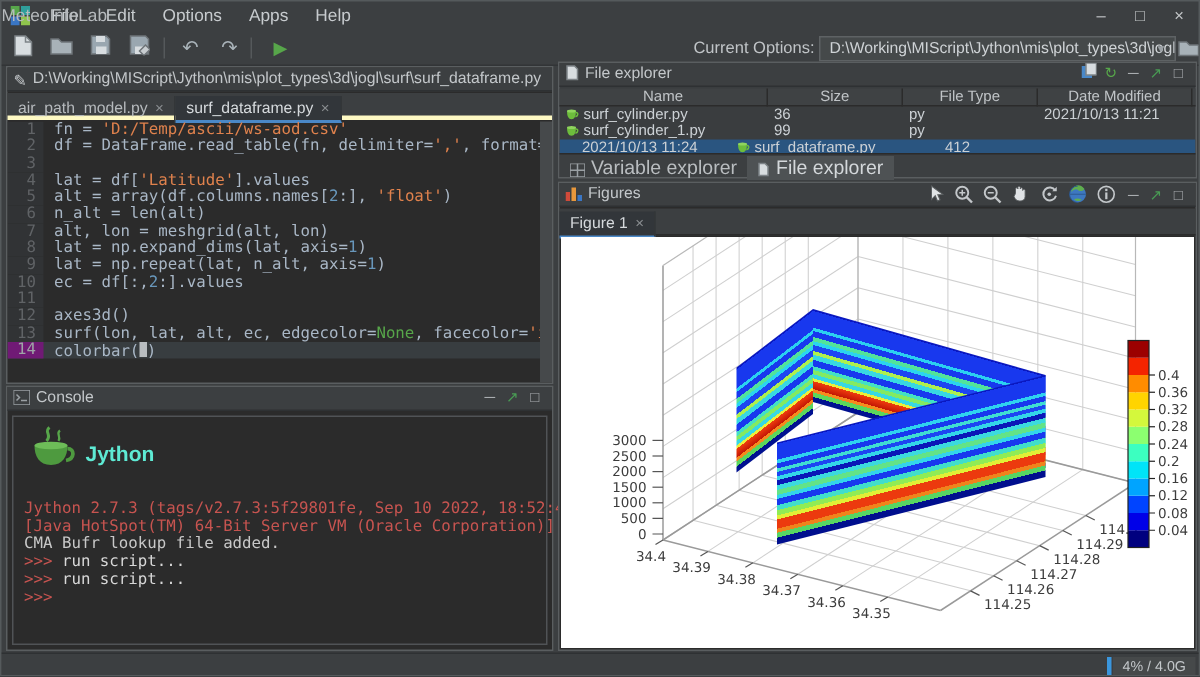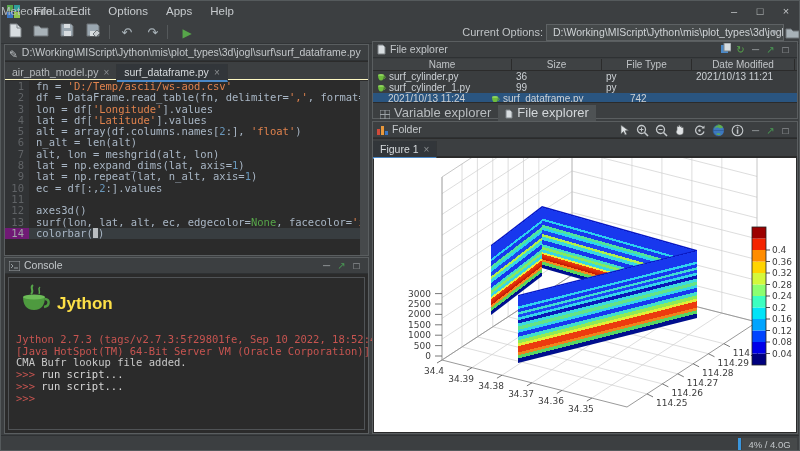--- a/index.html
+++ b/index.html
@@ -33,40 +33,40 @@
   .panel { position:absolute; background:#2b2b2b; border:1px solid #5a5e60; }
   .phead { position:absolute; left:0; right:0; top:0; height:16px; background:#3c3f41; border-bottom:1px solid #2e3133;
            font-size:10.5px; line-height:15px; color:#c3c7ca; padding:0 4px; white-space:nowrap; overflow:hidden; }
   .phead .picon { display:inline-block; margin-right:4px; vertical-align:-2px; }
   .pctrl { float:right; }
   .pctrl span { display:inline-block; width:15px; text-align:center; color:#a9adb0; font-size:10px; }
   .pctrl .flt { color:#499c54; }
 
   
   #editor-panel { left:3px; top:43px; width:365px; height:212px; }
-  #editor-tabs { position:absolute; left:0; right:0; top:17px; height:18px; background:#3c3f41; border-bottom:1px solid #fef9c3; }
+  #editor-tabs { position:absolute; left:0; right:0; top:17px; height:18px; background:#3c3f41; border-bottom:3px solid #fef9c3; }
   .etab { display:inline-block; height:18px; padding:0 7px; font-size:10.5px; line-height:17px; color:#b6babd; border-right:1px solid #333638; }
   .etab.active { background:#32363a; color:#d6dadd; border-bottom:2px solid #4a88c7; }
   .etab .tclose { color:#8a8e91; margin-left:5px; font-size:10px; }
   #code-wrap { position:absolute; left:0; right:8px; top:36px; bottom:0; overflow:hidden;
                font-family:"DejaVu Sans Mono",monospace; font-size:10.5px; line-height:11.3px; }
   .code-line { display:flex; height:11.3px; white-space:pre; }
   .code-line.active { background:#383d40; }
   .lno { flex:none; width:24px; text-align:right; padding-right:5px; color:#606366; background:#313335; }
   .code-line.active .lno { color:#9fa4a7; background:#701a75; }
   .ctext { padding-left:7px; color:#a9b7c6; }
   .tok-s { color:#e0824d; } .tok-num { color:#6897bb; } .tok-kw { color:#57a64a; }
   .caret-block { display:inline-block; width:5px; height:10px; background:#b9bdc0; vertical-align:-1px; }
   #editor-scrollbar { position:absolute; right:0; top:36px; bottom:0; width:8px; background:#46494b; }
 
   
   #console-panel { left:3px; top:256px; width:365px; height:177px; }
   #console-body { position:absolute; left:3px; right:3px; top:19px; bottom:3px; background:#2b2b2b; border:1px solid #505356; }
   #jython-logo { position:absolute; left:8px; top:5px; }
-  #jython-name { position:absolute; left:48px; top:16px; font-size:17px; font-weight:bold; color:#fde047; }
+  #jython-name { position:absolute; left:48px; top:16px; font-size:14px; font-weight:bold; color:#5eead4; }
   #console-lines { position:absolute; left:7px; top:56px; right:2px;
                    font-family:"DejaVu Sans Mono",monospace; font-size:10.5px; line-height:11.7px; white-space:pre; }
   .ln-banner { color:#c75450; }
   .ln-plain { color:#c8c8c8; }
   .cprompt { color:#c75450; }
   .ctxt { color:#d8d8d8; }
 
   
   #fx-panel { left:371px; top:40px; width:426px; height:78px; background:#3a3d3f; }
   #fx-cols { position:absolute; left:0; right:0; top:17px; height:12px; background:#3f4244; border-bottom:1px solid #2b2b2b; }
@@ -159,21 +159,21 @@
 
   <div id="editor-panel" class="panel">
     <div class="phead">
       <span class="picon">✎</span><span>D:\Working\MIScript\Jython\mis\plot_types\3d\jogl\surf\surf_dataframe.py</span>
       
     </div>
     <div id="editor-tabs"><div class="etab"><span class="tlabel">air_path_model.py</span><span class="tclose">×</span></div><div class="etab active"><span class="tlabel">surf_dataframe.py</span><span class="tclose">×</span></div></div>
     <div id="code-wrap">
         <div class="code-line"><span class="lno">1</span><span class="ctext"><span class="tok-p">fn = </span><span class="tok-s">'D:/Temp/ascii/ws-aod.csv'</span></span></div>
         <div class="code-line"><span class="lno">2</span><span class="ctext"><span class="tok-p">df = DataFrame.read_table(fn, delimiter=</span><span class="tok-s">','</span><span class="tok-p">, format=</span></span></div>
-        <div class="code-line"><span class="lno">3</span><span class="ctext"><span class="tok-p">lon = df[</span><span class="tok-s">'Longitude'</span><span class="tok-p">].values</span></span></div>
+        <div class="code-line"><span class="lno">3</span></div>
         <div class="code-line"><span class="lno">4</span><span class="ctext"><span class="tok-p">lat = df[</span><span class="tok-s">'Latitude'</span><span class="tok-p">].values</span></span></div>
         <div class="code-line"><span class="lno">5</span><span class="ctext"><span class="tok-p">alt = array(df.columns.names[</span><span class="tok-num">2</span><span class="tok-p">:], </span><span class="tok-s">'float'</span><span class="tok-p">)</span></span></div>
         <div class="code-line"><span class="lno">6</span><span class="ctext"><span class="tok-p">n_alt = len(alt)</span></span></div>
         <div class="code-line"><span class="lno">7</span><span class="ctext"><span class="tok-p">alt, lon = meshgrid(alt, lon)</span></span></div>
         <div class="code-line"><span class="lno">8</span><span class="ctext"><span class="tok-p">lat = np.expand_dims(lat, axis=</span><span class="tok-num">1</span><span class="tok-p">)</span></span></div>
         <div class="code-line"><span class="lno">9</span><span class="ctext"><span class="tok-p">lat = np.repeat(lat, n_alt, axis=</span><span class="tok-num">1</span><span class="tok-p">)</span></span></div>
         <div class="code-line"><span class="lno">10</span><span class="ctext"><span class="tok-p">ec = df[:,</span><span class="tok-num">2</span><span class="tok-p">:].values</span></span></div>
         <div class="code-line"><span class="lno">11</span><span class="ctext"></span></div>
         <div class="code-line"><span class="lno">12</span><span class="ctext"><span class="tok-p">axes3d()</span></span></div>
         <div class="code-line"><span class="lno">13</span><span class="ctext"><span class="tok-p">surf(lon, lat, alt, ec, edgecolor=</span><span class="tok-kw">None</span><span class="tok-p">, facecolor=</span><span class="tok-s">'interp'</span></span></div>
@@ -242,40 +242,40 @@
           <span class="fcell" style="width: 90px;">99</span>
           <span class="fcell" style="width: 90px;">py</span>
           <span class="fcell" style="width: 103px; margin-left: 11px;">2021/10/13 11:24</span>
         </div>
         <div class="frow selected">
           <span class="fcell" style="width: 139px;"><span><svg width="9" height="9">
                 <path d="M1,3 h6 c0,3.5 -1,5.5 -3,5.5 c-2,0 -3,-2 -3,-5.5 z" fill="#6dbd3c"></path>
                 <ellipse cx="4" cy="3" rx="3" ry="1" fill="#8fd45e"></ellipse>
                 <path d="M7,4 c1.6,0 1.6,2.4 -0.4,2.8" fill="none" stroke="#6dbd3c"></path>
               </svg></span><span>surf_dataframe.py</span></span>
-          <span class="fcell" style="width: 90px;">742</span>
+          <span class="fcell" style="width: 90px;">412</span>
           <span class="fcell" style="width: 90px;">py</span>
           <span class="fcell" style="width: 103px;">2023/4/4 10:36</span>
         </div>
       </div>
     <div id="fx-tabs"><div class="xtab"><span><svg width="10" height="9">
               <rect x="0" y="0" width="10" height="9" fill="none" stroke="#9aa0a4"></rect>
               <path d="M0,4.5 h10 M5,0 v9" stroke="#9aa0a4"></path>
             </svg></span><span>Variable explorer</span></div><div class="xtab active"><span><svg width="8" height="10">
               <path d="M1,1 h4 l2,2 v6 h-6 z" fill="#d8dde0" stroke="#7e8488"></path>
             </svg></span><span>File explorer</span></div></div>
   </div>
 
   <div id="fig-panel" class="panel">
     <div class="phead">
       <span class="picon"><svg width="11" height="10">
             <rect x="0" y="4" width="3" height="6" fill="#d04a3a"></rect>
             <rect x="4" y="1" width="3" height="9" fill="#e8983c"></rect>
             <rect x="8" y="6" width="3" height="4" fill="#3a76c4"></rect>
-          </svg></span><span>Folder</span>
+          </svg></span><span>Figures</span>
       <span id="fig-toolbar">
         <span class="fbt"><svg width="12" height="12">
               <path d="M3,1 L3,10 L5.5,7.5 L7,11 L8.7,10.2 L7.2,6.8 L10.5,6.6 Z" fill="#e0e3e5" stroke="#5a5e60" stroke-width="0.7"></path>
             </svg></span>
         <span class="fbt"><svg width="13" height="13">
               <circle cx="5.5" cy="5.5" r="4" fill="none" stroke="#c3c7ca" stroke-width="1.3"></circle>
               <path d="M8.5,8.5 L12,12" stroke="#c3c7ca" stroke-width="1.6"></path>
               <path d="M3.5,5.5 h4 M5.5,3.5 v4" stroke="#c3c7ca"></path>
             </svg></span>
         <span class="fbt"><svg width="13" height="13">

